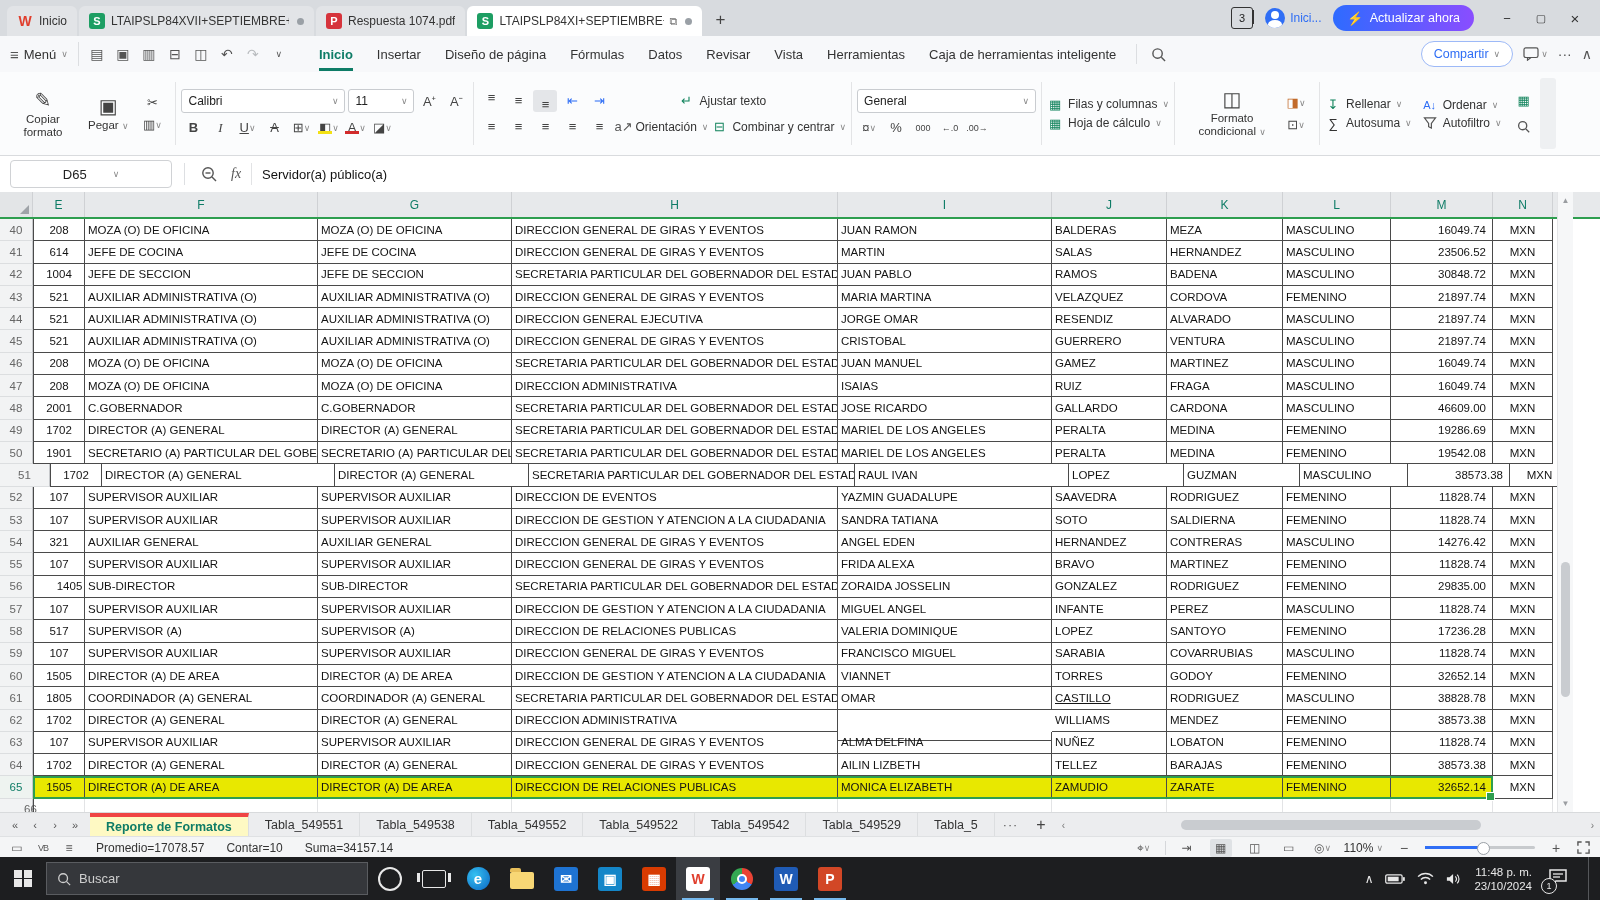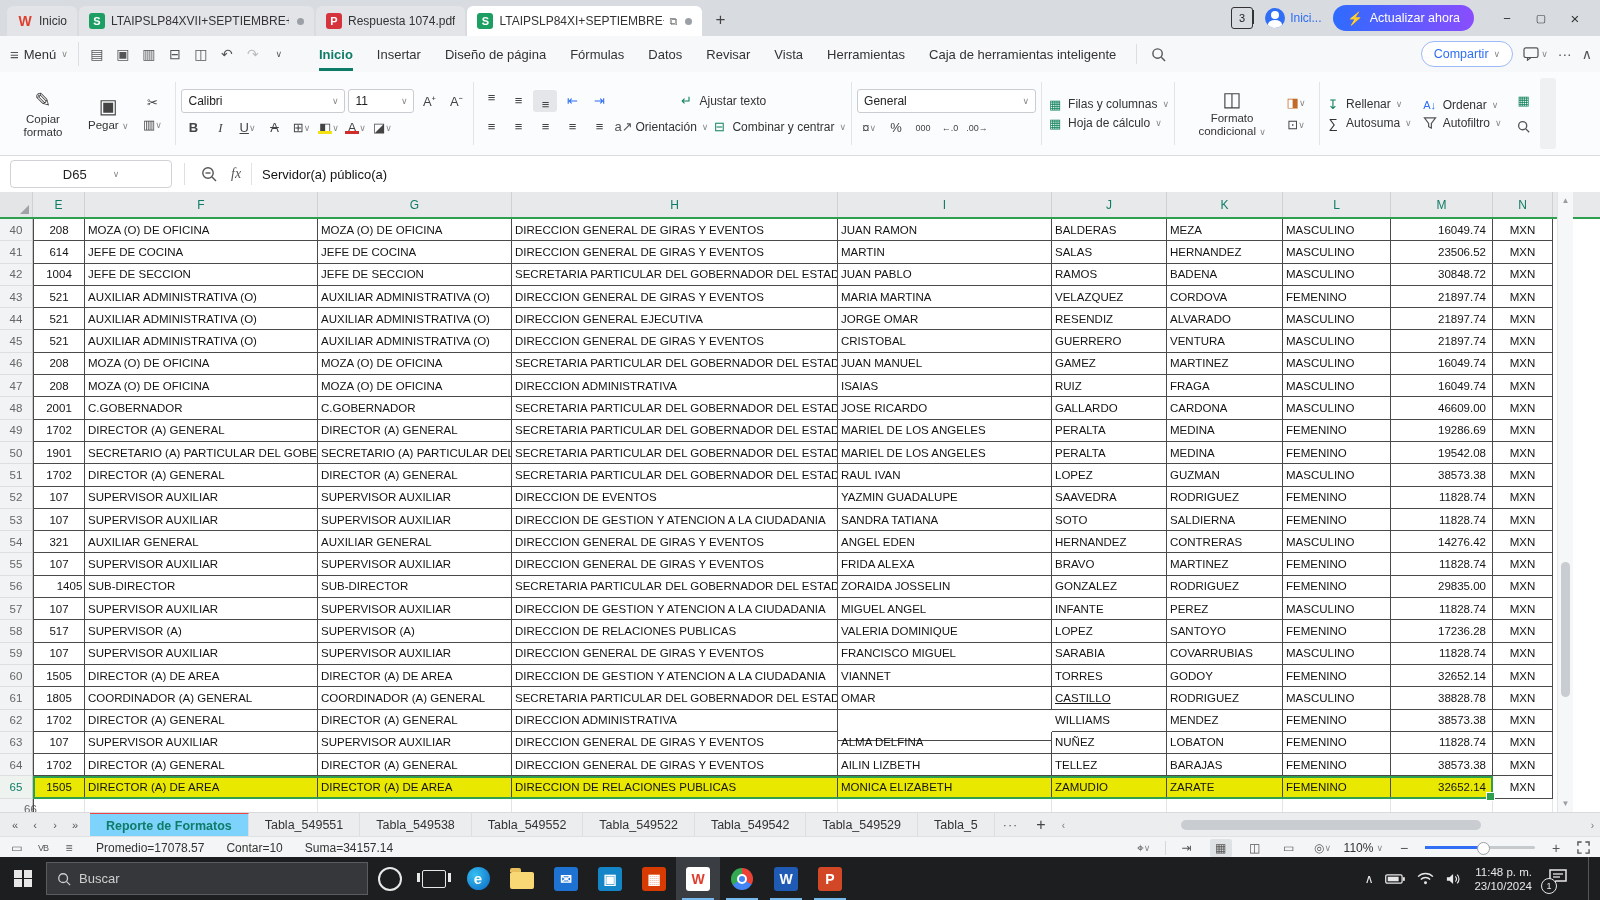--- a/index.html
+++ b/index.html
@@ -109,21 +109,21 @@
   .vscroll{position:absolute;background:#f6f7f8;border-left:1px solid #e4e5e7;}
   .vthumb{position:absolute;left:3px;width:9px;border-radius:5px;background:#c9ccd0;}
   .varrow{position:absolute;left:0;width:15px;text-align:center;color:#9a9da1;font-size:8px;}
   
   .sheettabs{position:absolute;left:0;top:812px;width:1600px;height:24px;background:#ecedef;
              border-top:1px solid #d8dadc;display:flex;align-items:stretch;font-size:12.5px;}
   .snav{display:flex;align-items:center;gap:2px;padding:0 6px;color:#555;}
   .snav span{width:18px;text-align:center;cursor:pointer;font-size:11px;}
   .stab{display:flex;align-items:center;padding:0 16px;color:#333;border-right:1px solid #dcdee0;
         cursor:pointer;white-space:nowrap;}
-  .stab.active{background:#7dd3fc;color:#0e7c66;font-weight:bold;border-top:1px solid #ef4444;}
+  .stab.active{background:#fef9c3;color:#0e7c66;font-weight:bold;border-top:4px solid #ef4444;}
   .soverflow{display:flex;align-items:center;padding:0 8px;color:#555;cursor:pointer;letter-spacing:1px;}
   .saddbtn{display:flex;align-items:center;padding:0 10px;color:#444;font-size:16px;cursor:pointer;}
   .hscrollzone{display:flex;align-items:center;flex:1;gap:6px;padding:0 6px;color:#777;}
   .htrack{flex:1;height:10px;border-radius:5px;position:relative;}
   .hthumb{position:absolute;top:0;height:10px;border-radius:5px;background:#c9ccd0;}
   
   .statusbar{position:absolute;left:0;top:836px;width:1600px;height:21px;background:#f4f5f6;
              border-top:1px solid #dfe1e3;display:flex;align-items:center;font-size:12px;color:#333;}
   .sico{width:22px;height:18px;display:flex;align-items:center;justify-content:center;color:#555;
         font-size:12px;cursor:pointer;margin:0 2px;}
@@ -615,21 +615,21 @@
         <div class="cell" style="width: 194px;">SECRETARIO (A) PARTICULAR DEL GOBERNADOR</div>
         <div class="cell" style="width: 326px;">SECRETARIA PARTICULAR DEL GOBERNADOR DEL ESTADO</div>
         <div class="cell" style="width: 214px;">MARIEL DE LOS ANGELES</div>
         <div class="cell" style="width: 115px;">PERALTA</div>
         <div class="cell" style="width: 116px;">MEDINA</div>
         <div class="cell" style="width: 108px;">FEMENINO</div>
         <div class="cell r" style="width: 102px;">19542.08</div>
         <div class="cell c" style="width: 60px;">MXN</div>
       </div>
       <div class="grow">
-        <div class="rn" style="width: 33px; text-align: right;">51</div>
+        <div class="rn" style="width: 50px; text-align: right;">51</div>
         <div class="cell c first" style="width: 52px;">1702</div>
         <div class="cell" style="width: 233px;">DIRECTOR (A) GENERAL</div>
         <div class="cell" style="width: 194px;">DIRECTOR (A) GENERAL</div>
         <div class="cell" style="width: 326px;">SECRETARIA PARTICULAR DEL GOBERNADOR DEL ESTADO</div>
         <div class="cell" style="width: 214px;">RAUL IVAN</div>
         <div class="cell" style="width: 115px;">LOPEZ</div>
         <div class="cell" style="width: 116px;">GUZMAN</div>
         <div class="cell" style="width: 108px;">MASCULINO</div>
         <div class="cell r" style="width: 102px;">38573.38</div>
         <div class="cell c" style="width: 60px;">MXN</div>

